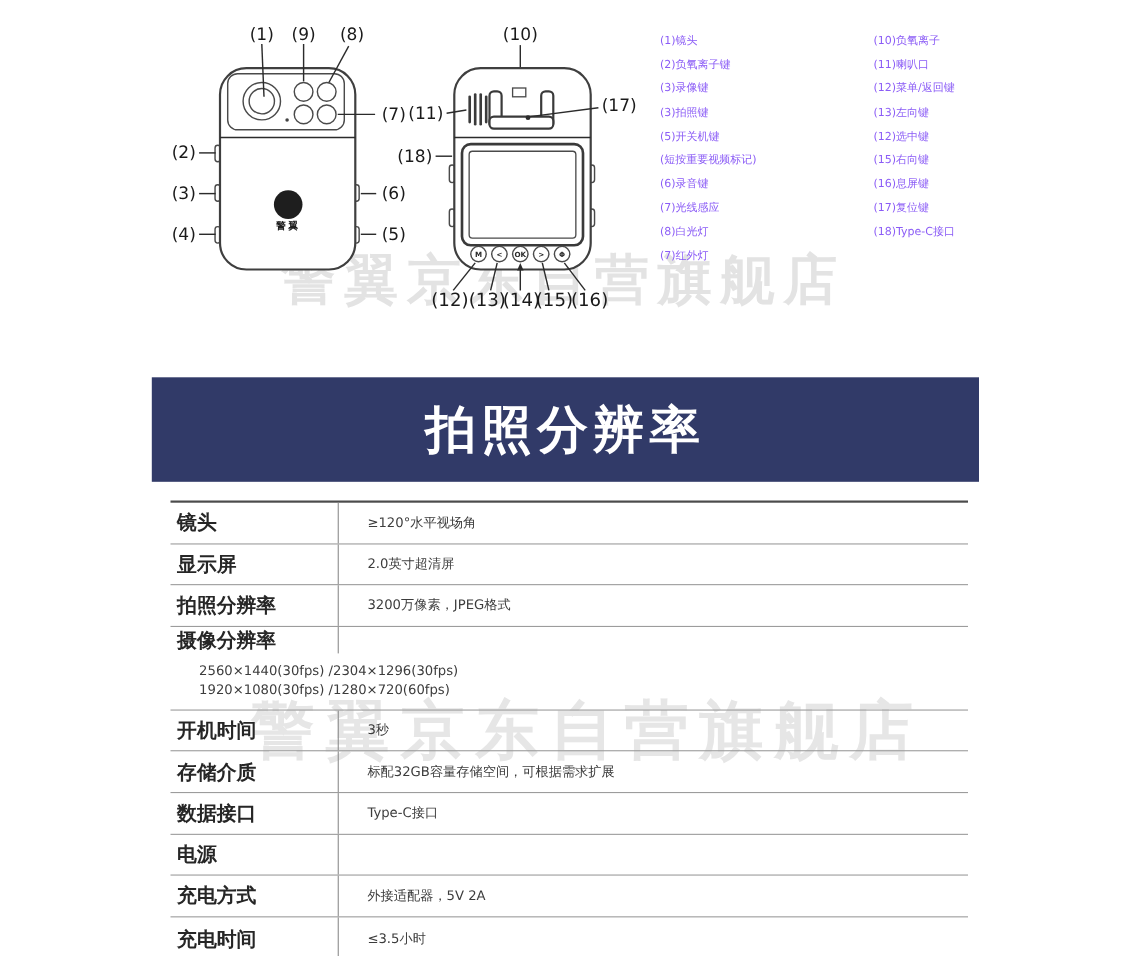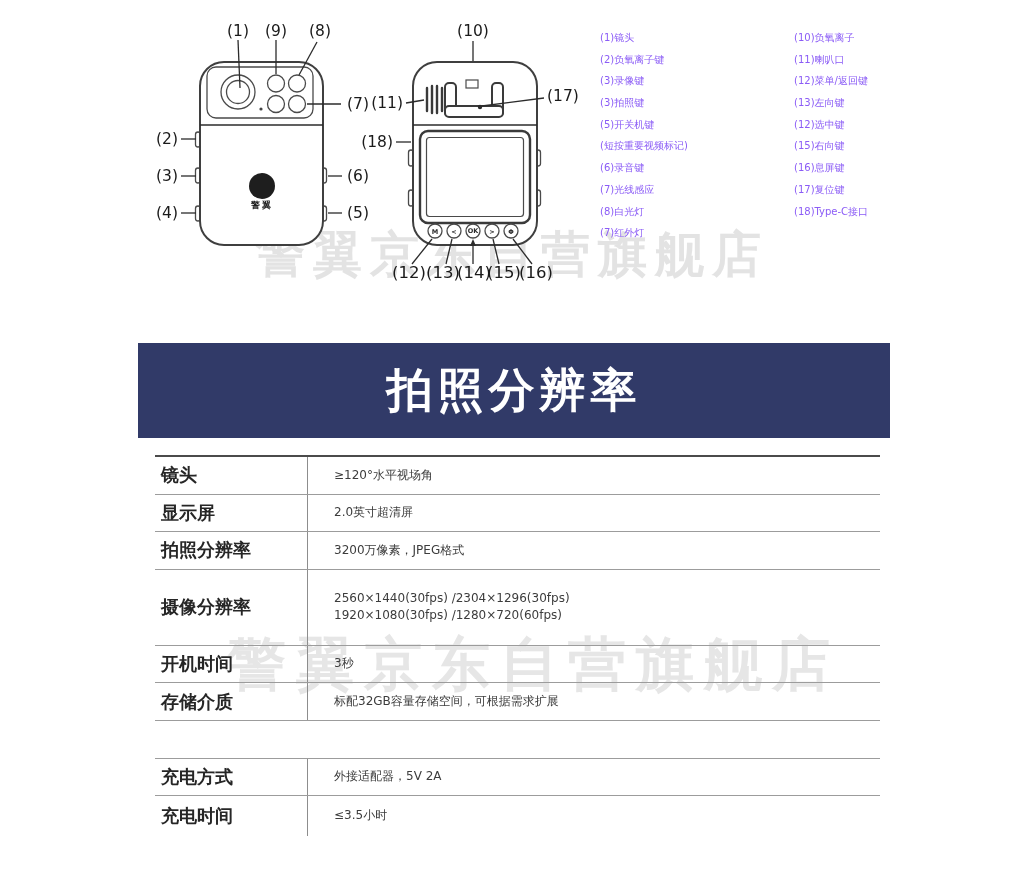--- a/index.html
+++ b/index.html
@@ -23,21 +23,21 @@
 
   
   .banner { position:absolute; left:138px; top:343px; width:752px; height:95px;
             background:#313a68; display:flex; align-items:center; justify-content:center; z-index:1; }
   .banner-title { color:#ffffff; font-size:46px; font-weight:bold; letter-spacing:5px; }
 
   
   .spec-table { position:absolute; left:155px; top:455px; width:725px;
                 border-top:2px solid #4b4b4b; z-index:1; }
   .spec-row { display:flex; height:37.6px; border-bottom:1px solid #9c9c9c; }
-  .spec-row.tall { height:76px; }
+  .spec-row.tall { height:76px;flex-direction:column; }
   .spec-row.last { border-bottom:none; height:40px; }
   .spec-label { width:153px; display:flex; align-items:center; padding-left:6px;
                 font-size:18px; font-weight:bold; color:#262626;
                 border-right:1px solid #8d8d8d; }
   .spec-value { flex:1; display:flex; align-items:center; padding-left:26px;
                 font-size:12px; color:#3c3c3c; white-space:pre-line; line-height:1.45; }
 
   
   .outline { fill:#ffffff; stroke:#3f3f3f; stroke-width:2; }
   .thin    { fill:none; stroke:#4a4a4a; stroke-width:1.3; }
@@ -217,20 +217,25 @@
     </div>
     <div class="spec-row">
       <div class="spec-label">开机时间</div>
       <div class="spec-value">3秒</div>
     </div>
     <div class="spec-row">
       <div class="spec-label">存储介质</div>
       <div class="spec-value">标配32GB容量存储空间，可根据需求扩展</div>
     </div>
     <div class="spec-row">
+      <div class="spec-label">数据接口</div>
+      <div class="spec-value">Type-C接口</div>
+    </div>
+    <div class="spec-row">
+      <div class="spec-label">电源</div>
     </div>
     <div class="spec-row">
       <div class="spec-label">充电方式</div>
       <div class="spec-value">外接适配器，5V 2A</div>
     </div>
     <div class="spec-row last">
       <div class="spec-label">充电时间</div>
       <div class="spec-value">≤3.5小时</div>
     </div>
   </div>

